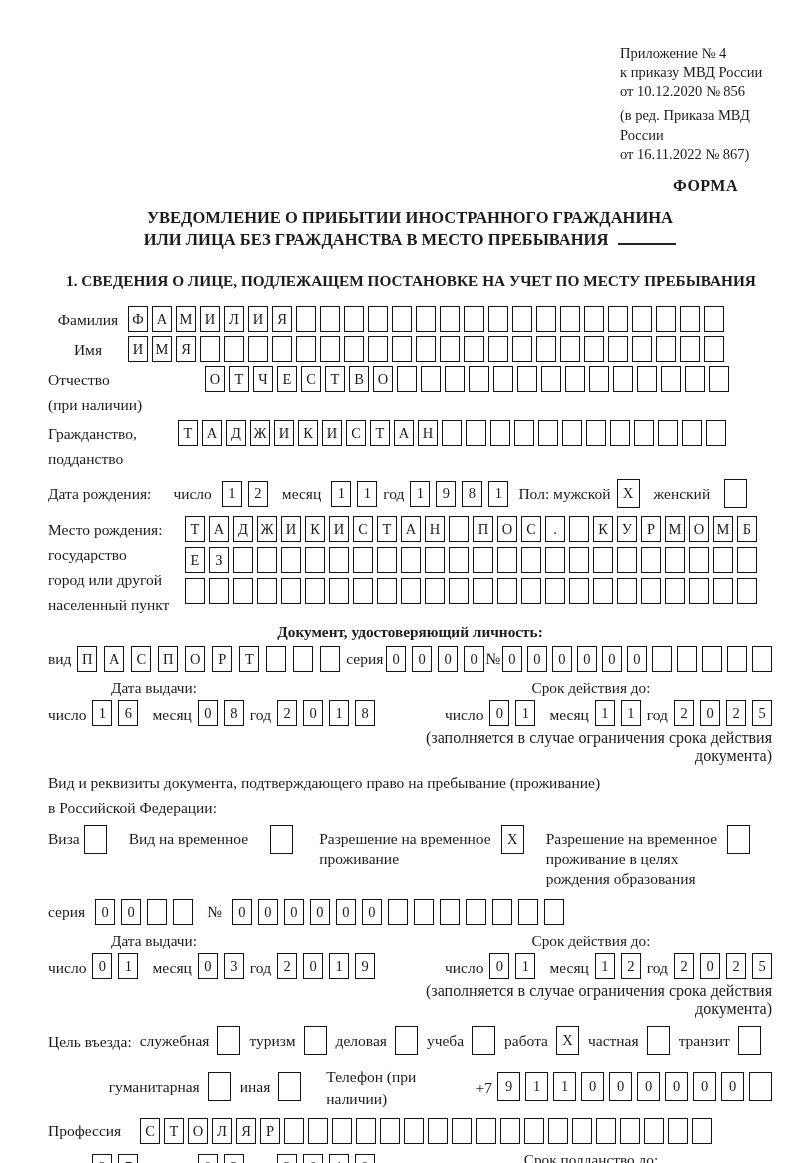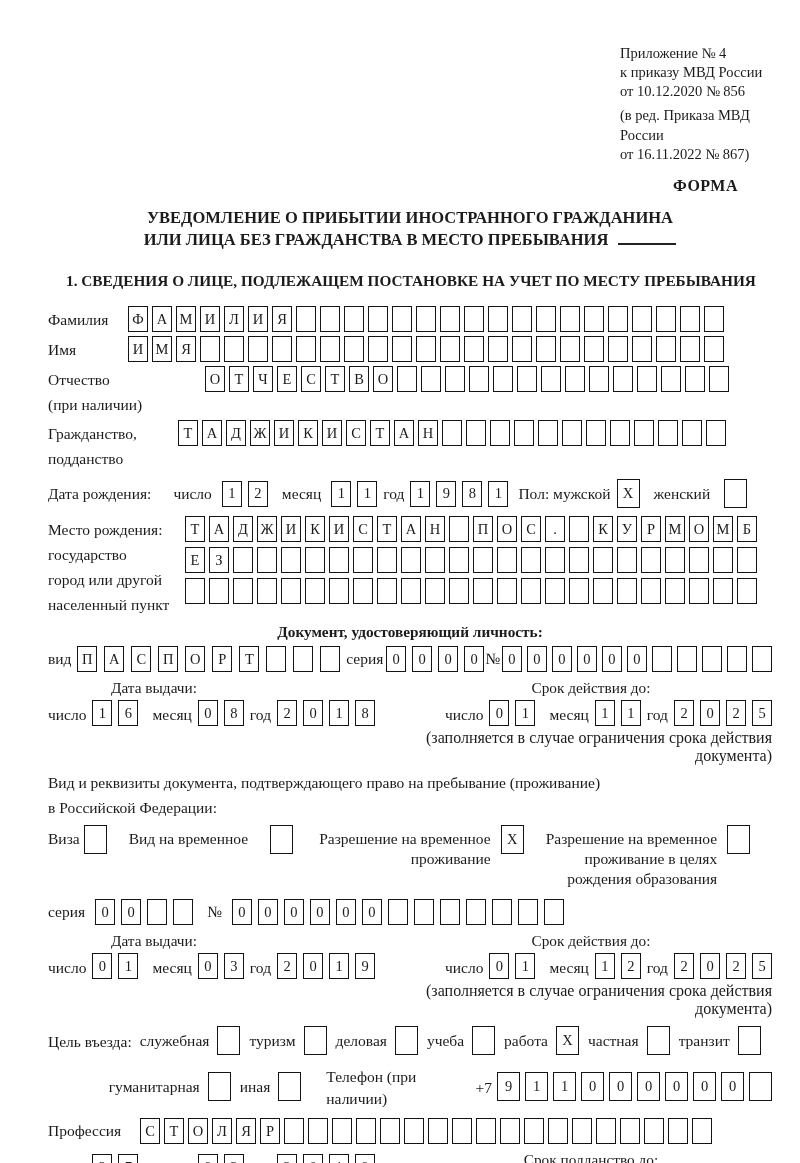--- a/index.html
+++ b/index.html
@@ -18,21 +18,21 @@
 
   
   .title { text-align:center; font-weight:bold; font-size:16.5px; line-height:1.35; margin-top:12px; }
   .blank-line { display:inline-block; width:58px; border-bottom:2px solid #222; height:14px; margin-left:10px; }
   .sect { font-weight:bold; font-size:15.3px; margin-top:21px; margin-left:18px; }
 
   
   .row { display:flex; align-items:flex-start; margin-top:4px; }
   .lbl { font-size:15.5px; line-height:1.42; padding-top:3px; }
   .lblcol { flex:0 0 auto; }
-  .w-name { width:80px; }
+  .w-name { width:80px;text-align:center; }
   .w-patr { width:157px; }
   .w-cit  { width:130px; }
   .w-birth{ width:137px; }
 
   .cells { display:flex; gap:4px; }
   .cells + .cells { margin-top:5px; }
   .cell {
     width:20px; height:26px; flex:0 0 auto;
     border:1.6px solid #141414;
     display:flex; align-items:center; justify-content:center;
@@ -53,21 +53,21 @@
   .dhalf { width:50%; }
   .dhead { text-align:center; font-size:15.3px; }
   .dhead.left { padding-right:150px; }
   .drow { display:flex; align-items:center; margin-top:3px; }
   .drow .cells { gap:6px; }
   .note { font-size:16px; margin-top:3px; text-align:right; }
   .para { font-size:15.5px; line-height:1.6; margin-top:6px; }
 
   
   .opts { display:flex; align-items:flex-start; margin-top:4px; }
-  .opt-lbl { font-size:15.5px; text-align:right; line-height:1.3; }
+  .opt-lbl { font-size:15.5px; text-align:left; line-height:1.3; }
   .opt-box { margin-left:10px; }
   .opts .cell, .big .cell { width:23px; height:29px; }
 
   
   .purpose { display:flex; align-items:center; margin-top:8px; }
   .purpose .opt { display:flex; align-items:center; margin-right:9px;justify-content:center; }
   .purpose .opt .cell { margin-left:8px; }
 </style>
 </head>
 <body>

